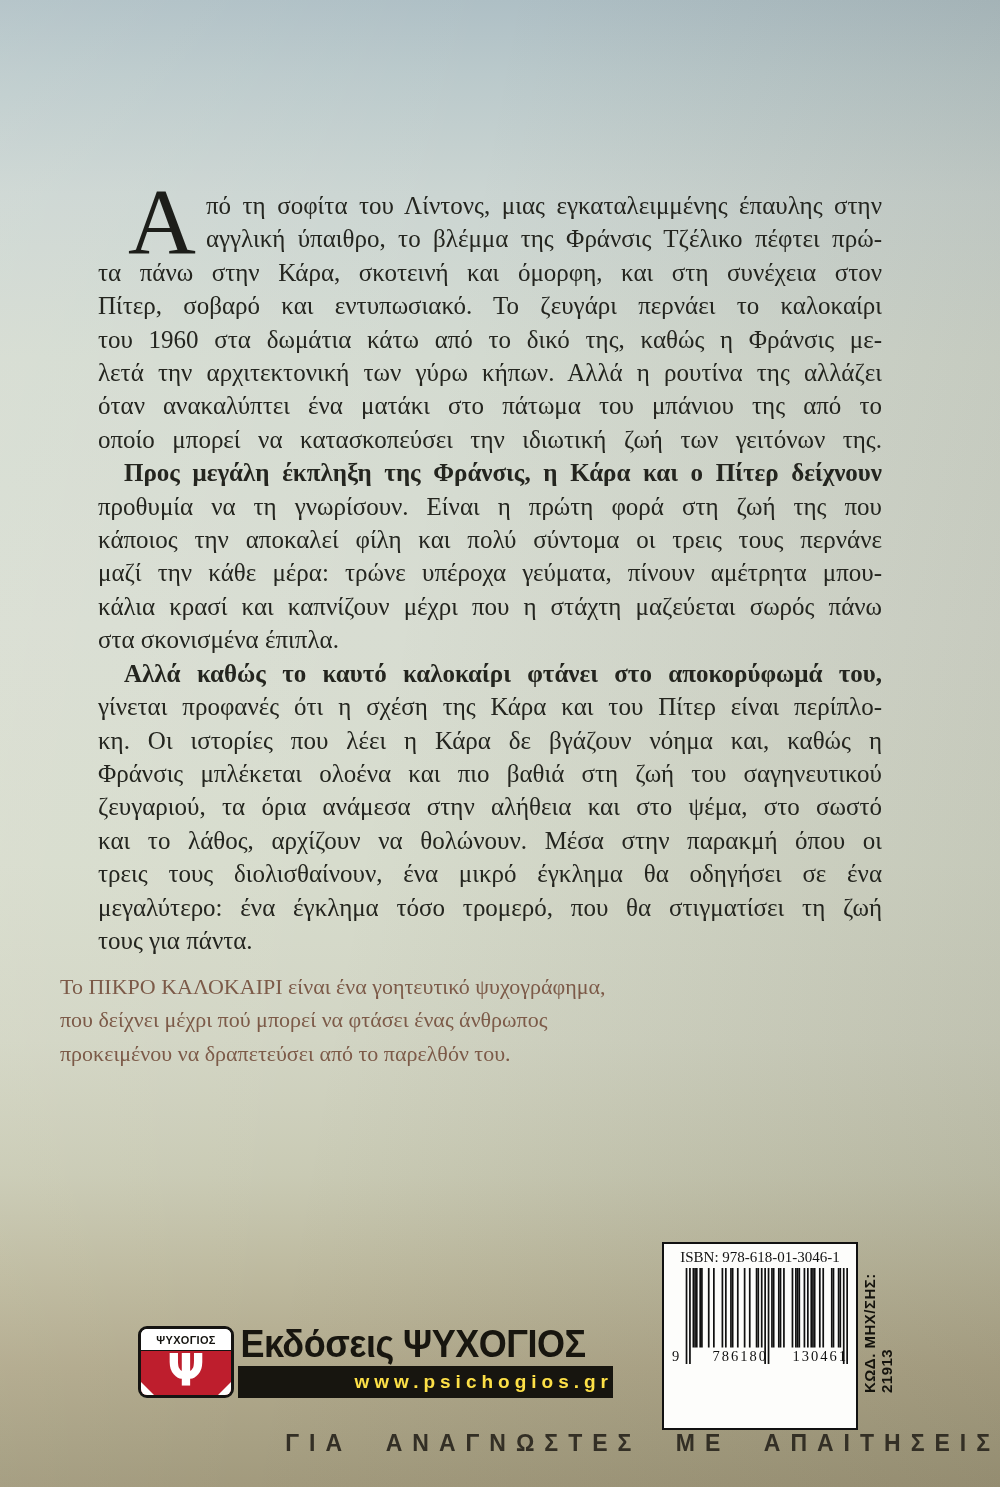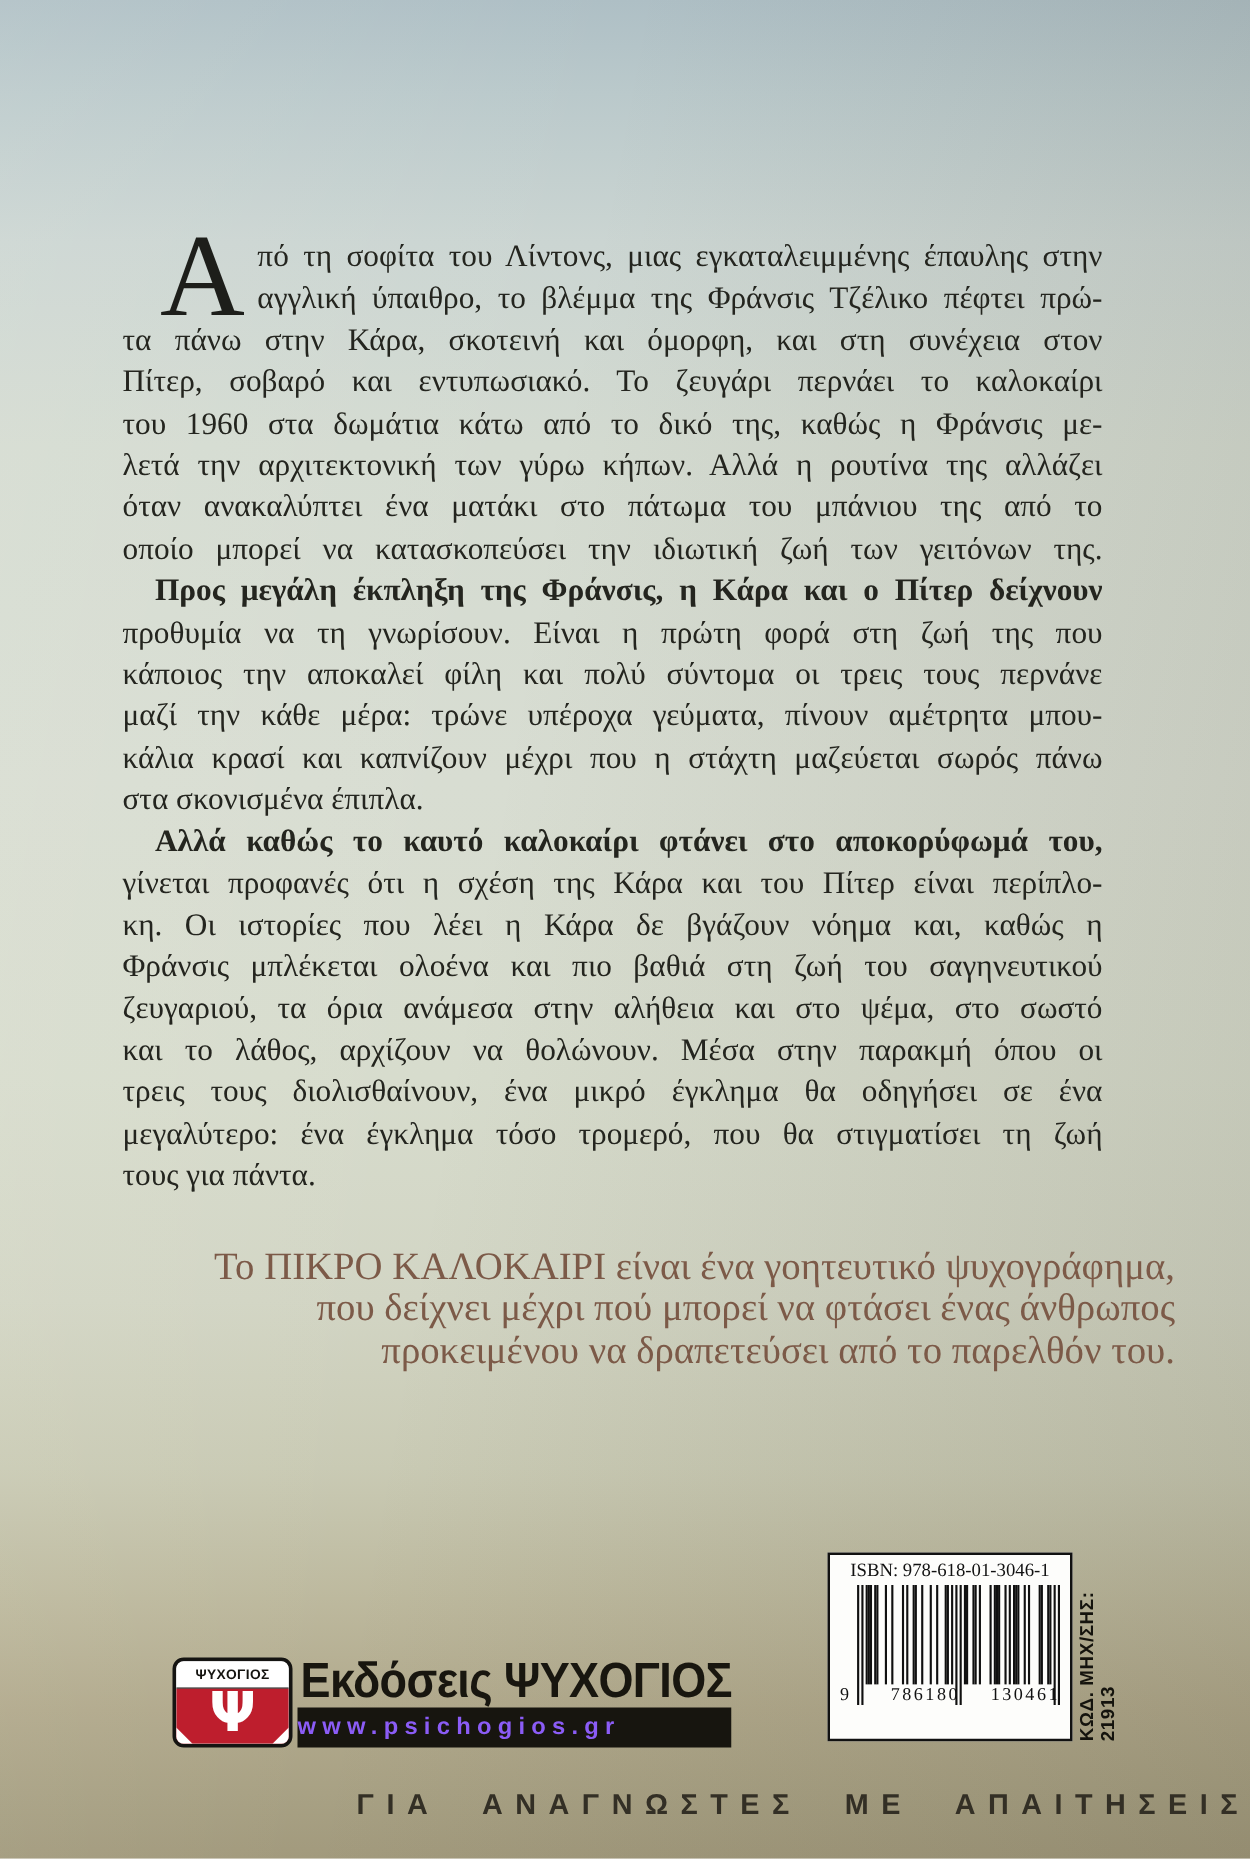--- a/index.html
+++ b/index.html
@@ -20,22 +20,22 @@
   }
   .line{ text-align:justify; text-align-last:justify; }
   .line.last{ text-align-last:left; }
   .line.indent{ text-indent:26px;font-weight:bold; }
   .dropcap{
     float:left; font-size:94px; line-height:60px; height:64px;
     margin:2px 10px 0 30px; color:#1d1e1a;
   }
   
   .quote{
-    position:absolute; left:60px; top:996px; width:880px;
-    text-align:right; font-size:31px; line-height:33.4px; color:#7c5a48;
+    position:absolute; left:60px; top:970px; width:880px;
+    text-align:left; font-size:22px; line-height:33.4px; color:#7c5a48;
   }
   
   .emblem{
     position:absolute; left:138px; top:1326px; width:96px; height:72px;
     background:#fff; border:3px solid #151412; border-radius:9px;
     box-sizing:border-box; overflow:hidden;
   }
   .emblem-top{
     height:21px; display:flex; align-items:center; justify-content:center;
     font:bold 11px "Liberation Sans", sans-serif; letter-spacing:0.3px;
@@ -50,27 +50,27 @@
     border-left:13px solid #fff; border-top:13px solid transparent; }
   .corner-r{ position:absolute; bottom:0; right:0; width:0; height:0;
     border-right:13px solid #fff; border-top:13px solid transparent; }
   
   .pub-name{
     position:absolute; left:240px; top:1322px; width:346px; text-align:center;
     font:bold 36px/40px "Liberation Sans", sans-serif; color:#18160f;
     letter-spacing:-0.5px; transform:scaleY(1.1); transform-origin:top;
   }
   .pub-url{
-    position:absolute; left:238px; top:1366px; width:347px; height:32px;
-    background:#17150f; color:#8b5cf6; text-align:left;
+    position:absolute; left:238px; top:1366px; width:375px; height:32px;
+    background:#17150f; color:#fde047; text-align:right;
     font:bold 19px/32px "Liberation Sans", sans-serif; letter-spacing:5px;
   }
   
   .barcode-box{
-    position:absolute; left:662px; top:1242px; width:196px; height:151px;
+    position:absolute; left:662px; top:1242px; width:196px; height:188px;
     background:#fdfdfb; border:2px solid #111; box-sizing:border-box;
     padding:5px 8px 4px; display:flex; flex-direction:column;
   }
   .isbn{ font:15px "Liberation Serif", serif; color:#111; text-align:center; }
   .bars{ width:100%; height:96px; margin-top:2px; display:block; }
   .digits{
     display:grid; grid-template-columns:16px 1fr 1fr; margin-top:-16px;
     font:14.5px "Liberation Serif", serif; color:#111;
   }
   .digits .g{ text-align:right; letter-spacing:2px; }

